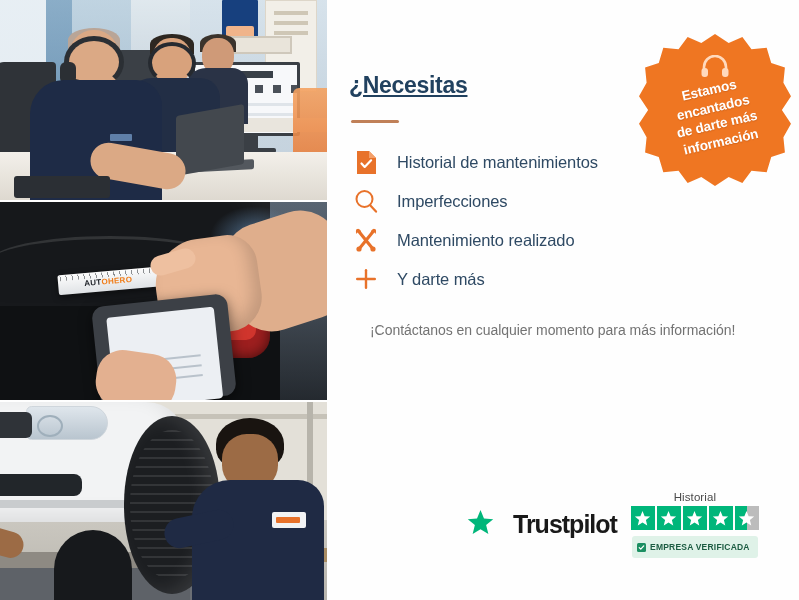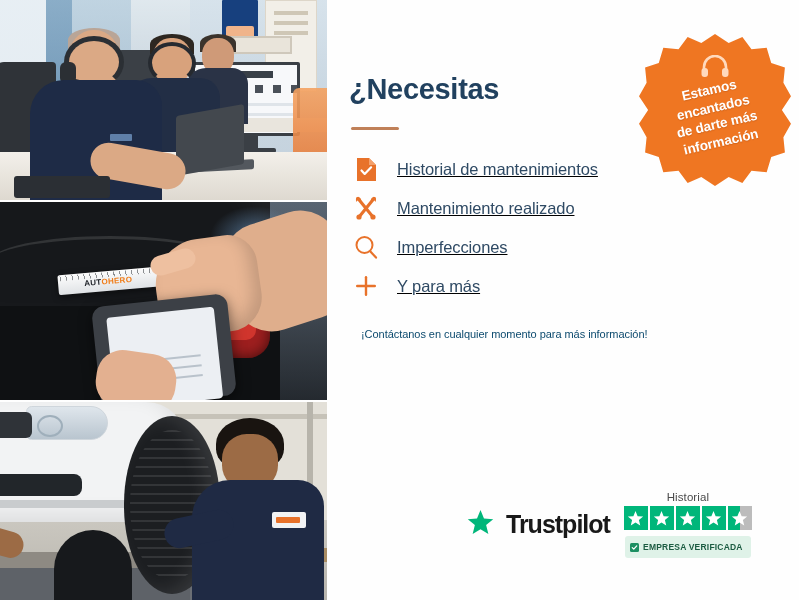--- a/index.html
+++ b/index.html
@@ -134,25 +134,26 @@
 
   
   .content {
     flex: 1;
     position: relative;
     padding: 72px 24px 0 22px;
     background: #fefefe;
   }
   .title {
     color: #21415f;
-    font-size: 29px;
+    font-size: 23px;
     line-height: 1.20;
     font-weight: bold;
     letter-spacing: -.3px;
     max-width: 300px;
+    text-decoration: underline;
   }
   .title-divider {
     width: 48px; height: 3px;
     background: #c08058;
     margin: 20px 0 0 2px;
     border-radius: 2px;
   }
 
   
   .badge {
@@ -183,56 +184,56 @@
     text-align: center;
     color: #ffffff;
     font-size: 13.5px;
     font-weight: bold;
     line-height: 1.30;
     letter-spacing: -.1px;
     text-shadow: 0 1px 1px rgba(140,60,10,.28);
   }
 
   
-  .features { margin: 20px 0 0 2px; text-decoration: underline; }
+  .features { margin: 20px 0 0 2px; }
   .feature {
     display: flex;
     align-items: center;
     height: 39px;
   }
   .feature .ficon {
     width: 30px; height: 30px;
     flex: 0 0 30px;
     display: flex; align-items: center; justify-content: center;
     margin-right: 16px;
   }
   .feature .flabel {
     color: #2f4a64;
     font-size: 16.5px;
     letter-spacing: -.1px;
   }
 
   
   .contact {
-    margin: 20px 0 0 12px;
-    color: #0c4a6e;
-    font-size: 11px;
+    margin: 20px 0 0 21px;
+    color: #737373;
+    font-size: 14px;
     line-height: 1.60;
     letter-spacing: -.05px;
   }
 
   
   .trustpilot {
     position: absolute;
     left: 140px; bottom: 42px;
     display: flex;
     align-items: center;
     gap: 14px;
   }
-  .tp-logo { display: flex; align-items: center; gap: 12px; }
+  .tp-logo { display: flex; align-items: center; gap: 19px; }
   .tp-name {
     font-size: 25px;
     font-weight: bold;
     color: #191919;
     letter-spacing: -1px;
   }
   .tp-rating { display: flex; flex-direction: column; align-items: center; gap: 3px; }
   .tp-excellent {
     font-size: 11.5px;
     color: #4a4a4a;
@@ -396,55 +397,55 @@
             <path d="M1 1h12l7 7v16H1z" fill="#e8722a"></path>
             <path d="M13 1v7h7" fill="#f4a06a"></path>
             <path d="M5.5 13.5l3.2 3.4 6.4-6.6" stroke="#fff" stroke-width="2.2" fill="none" stroke-linecap="round" stroke-linejoin="round"></path>
           </svg>
         </span>
         <span class="flabel">Historial de mantenimientos</span>
       </div>
 
       <div class="feature">
         <span class="ficon">
+          <svg width="24" height="24" viewBox="0 0 24 24" fill="none">
+            <circle cx="10.5" cy="10" r="8" stroke="#e8722a" stroke-width="2"></circle>
+            <path d="M16.4 16.4L22 22.6" stroke="#e8722a" stroke-width="2.2" stroke-linecap="round"></path>
+          </svg>
+        </span>
+        <span class="flabel">Imperfecciones</span>
+      </div>
+
+      <div class="feature">
+        <span class="ficon">
           <svg width="26" height="26" viewBox="0 0 26 26">
             <g stroke="#e8722a" stroke-width="3.1" stroke-linecap="round" fill="none">
               <path d="M5 3.5l15 18.5"></path>
               <path d="M21 3.5L6 22"></path>
             </g>
             <path d="M3.6 2.2c2.1-.6 4.3.8 4.6 2.9.1.9-.2 1.7-.7 2.3L5.2 5.1c-.7.4-1.3 1-1.6 1.8-.9-1.6-.9-3.5 0-4.7z" fill="#e8722a"></path>
             <path d="M22.4 2.2c-2.1-.6-4.3.8-4.6 2.9-.1.9.2 1.7.7 2.3l2.3-2.3c.7.4 1.3 1 1.6 1.8.9-1.6.9-3.5 0-4.7z" fill="#e8722a"></path>
             <circle cx="20" cy="22" r="2.6" fill="#e8722a"></circle>
             <circle cx="6" cy="22" r="2.6" fill="#e8722a"></circle>
           </svg>
         </span>
         <span class="flabel">Mantenimiento realizado</span>
       </div>
 
-      <div class="feature">
-        <span class="ficon">
-          <svg width="24" height="24" viewBox="0 0 24 24" fill="none">
-            <circle cx="10.5" cy="10" r="8" stroke="#e8722a" stroke-width="2"></circle>
-            <path d="M16.4 16.4L22 22.6" stroke="#e8722a" stroke-width="2.2" stroke-linecap="round"></path>
-          </svg>
-        </span>
-        <span class="flabel">Imperfecciones</span>
-      </div>
-
 
       <div class="feature">
         <span class="ficon">
           <svg width="24" height="24" viewBox="0 0 24 24">
             <g stroke="#e8722a" stroke-width="2.4" stroke-linecap="round">
               <path d="M12 3.2v17.6"></path>
               <path d="M3.2 12h17.6"></path>
             </g>
           </svg>
         </span>
-        <span class="flabel">Y para más</span>
+        <span class="flabel">Y darte más</span>
       </div>
 
     </div>
 
     <div class="contact">
       <div>¡Contáctanos en cualquier momento para más información!</div>
     </div>
 
     <div class="trustpilot">
       <div class="tp-logo">

